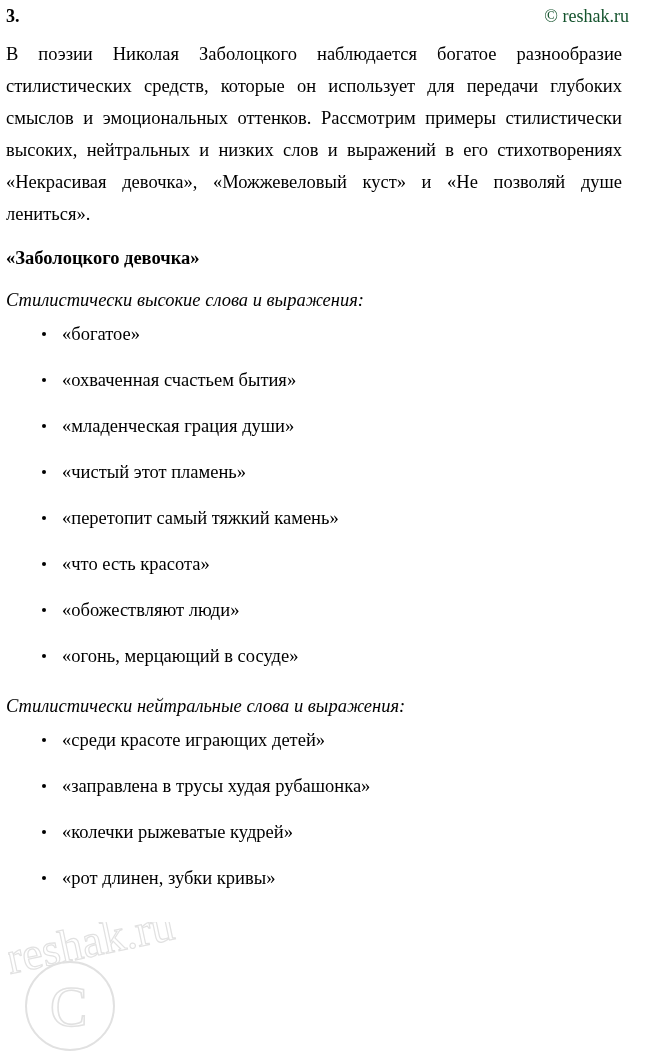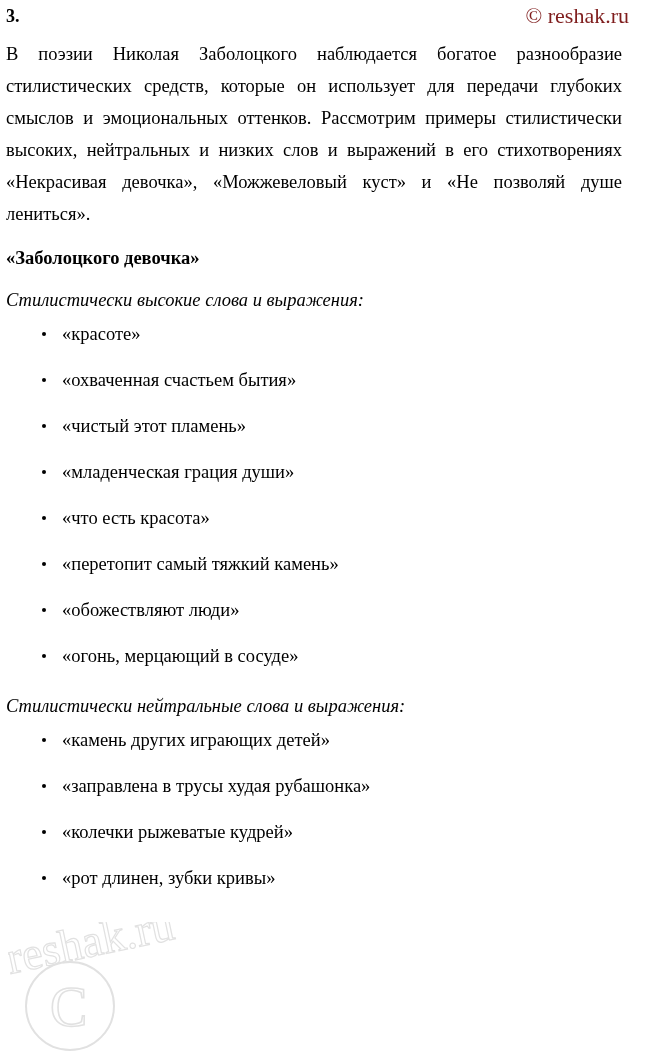--- a/index.html
+++ b/index.html
@@ -34,24 +34,24 @@
     justify-content: space-between;
     margin-bottom: 10px;
     height: 22px;
   }
   .task-number {
     font-weight: bold;
     font-size: 18px;
     line-height: 20px;
   }
   .copyright {
-    font-size: 22px;
+    font-size: 18px;
     line-height: 20px;
     margin-right: 8px;
-    color: #7f1d1d;
+    color: #14532d;
   }
   p.para {
     margin: 0 15px 6px 0;
     font-size: 18.5px;
     line-height: 32px;
     text-align: justify;
     text-justify: inter-word;
     hyphens: none;
   }
   p.para:last-child {
@@ -145,34 +145,34 @@
       <div class="copyright">© reshak.ru</div>
     </div>
 
     <p class="para">В поэзии Николая Заболоцкого наблюдается богатое разнообразие стилистических средств, которые он использует для передачи глубоких смыслов и эмоциональных оттенков. Рассмотрим примеры стилистически высоких, нейтральных и низких слов и выражений в его стихотворениях «Некрасивая девочка», «Можжевеловый куст» и «Не позволяй душе лениться».</p>
 
     <div class="heading-bold">«Заболоцкого девочка»</div>
 
     <div class="subheading-italic">Стилистически высокие слова и выражения:</div>
 
     <ul class="bullets">
-      <li>«красоте»</li>
+      <li>«богатое»</li>
       <li>«охваченная счастьем бытия»</li>
+      <li>«младенческая грация души»</li>
       <li>«чистый этот пламень»</li>
-      <li>«младенческая грация души»</li>
+      <li>«перетопит самый тяжкий камень»</li>
       <li>«что есть красота»</li>
-      <li>«перетопит самый тяжкий камень»</li>
       <li>«обожествляют люди»</li>
       <li>«огонь, мерцающий в сосуде»</li>
     </ul>
 
 
     <div class="subheading-italic">Стилистически нейтральные слова и выражения:</div>
 
     <ul class="bullets">
-      <li>«камень других играющих детей»</li>
+      <li>«среди красоте играющих детей»</li>
       <li>«заправлена в трусы худая рубашонка»</li>
       <li>«колечки рыжеватые кудрей»</li>
       <li>«рот длинен, зубки кривы»</li>
     </ul>
 
   </div>
 </div>
 
 </body></html>

